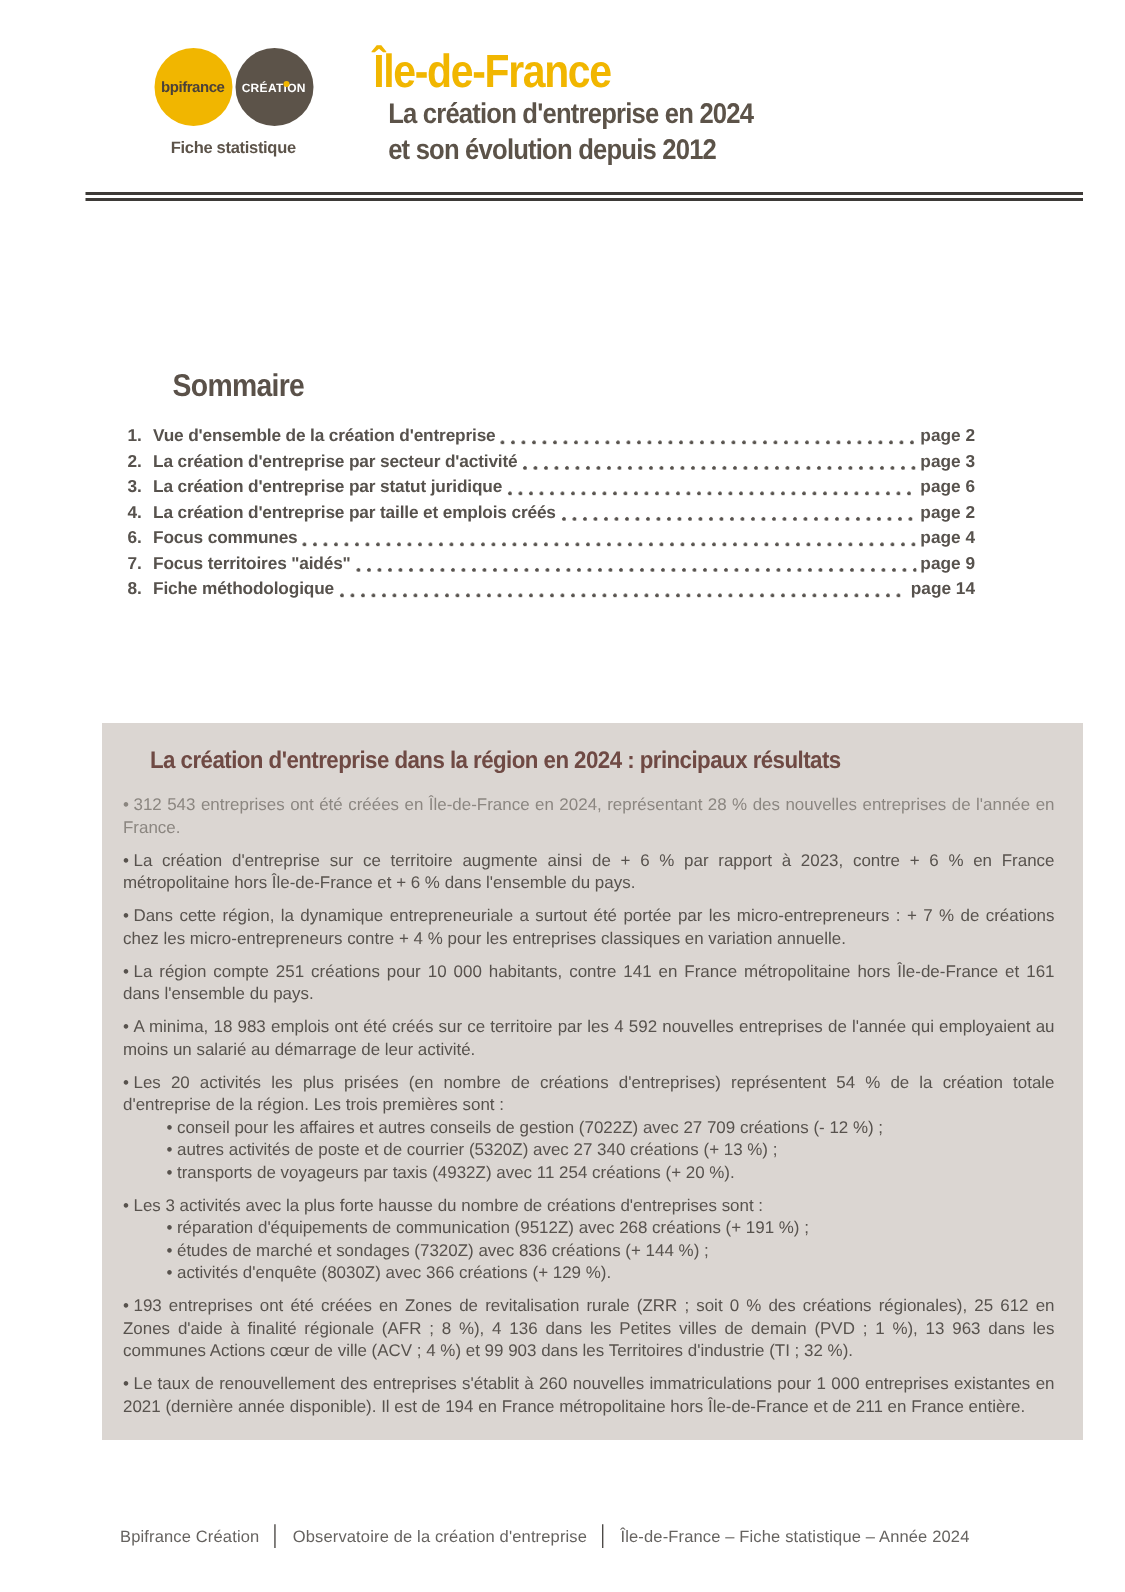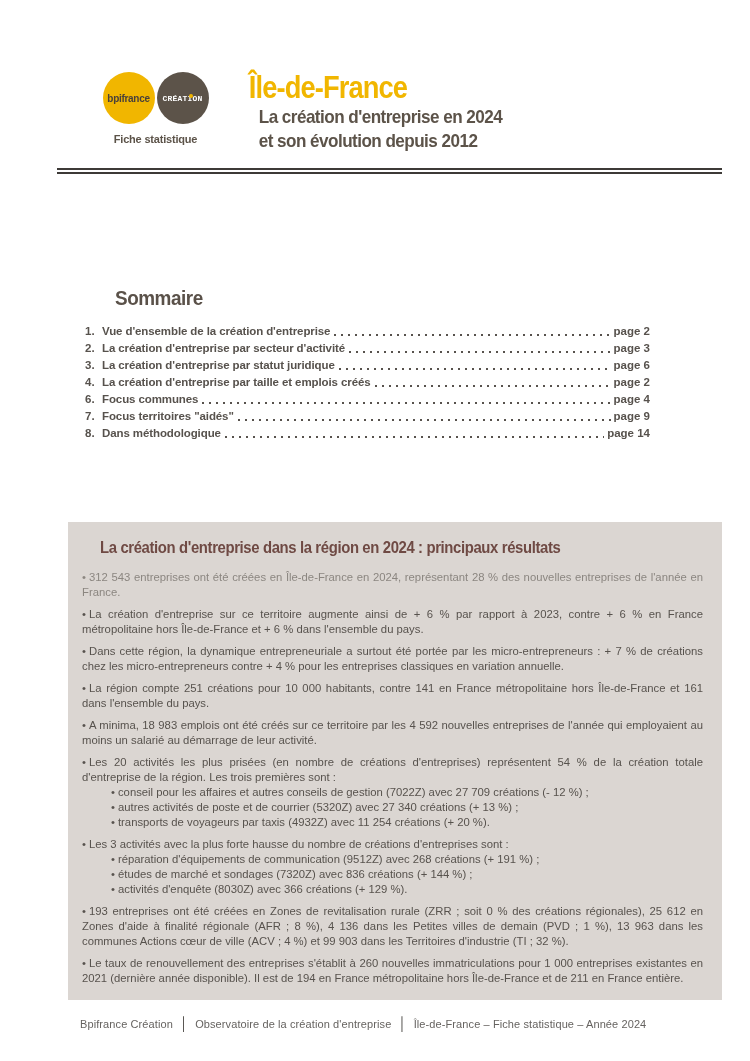--- a/index.html
+++ b/index.html
@@ -4,28 +4,28 @@
 <style>
   * { margin:0; padding:0; box-sizing:border-box; }
   html,body { background:#ffffff; }
   body { font-family:"Liberation Sans", sans-serif; }
   .page {
     position:relative; width:750px; height:1061px; margin:0 auto;
     background:#ffffff; overflow:hidden; color:#57524D;
   }
 
   
-  .header { display:flex; padding:72px 57px 0 73px; }
+  .header { display:flex; padding:32px 57px 0 73px; }
   .logo-block { width:165px; flex:0 0 auto; text-align:center; }
   .circles { display:flex; justify-content:center; }
   .circle { width:52px; height:52px; border-radius:50%; display:flex; align-items:center; justify-content:center; }
   .circle.yellow { background:#F1B600; z-index:1; }
   .circle.dark { background:#5C5349; margin-left:2px; position:relative; }
   .brand-bpi { font-size:10px; font-weight:700; color:#4A4139; letter-spacing:-0.3px; }
-  .brand-creation { font-size:8px; font-weight:700; color:#ffffff; letter-spacing:0.2px;font-family:Liberation Mono, monospace; }
+  .brand-creation { font-size:8px; font-weight:700; color:#ffffff; letter-spacing:0.2px; }
   .i-dot { position:absolute; width:4px; height:4px; border-radius:50%; background:#F1B600; left:63%; top:42%; }
   .logo-tagline { margin-top:9px; font-size:11px; font-weight:700; color:#5C5349; letter-spacing:-0.2px; }
 
   .title-block { flex:1; text-align:left; padding-right:40px; }
   .region-title {
     font-size:31px; font-weight:700; color:#F1B600; letter-spacing:-1px;
     display:inline-block; transform:scaleX(0.88); transform-origin:center;
     line-height:32px;
   }
   .subtitle {
@@ -143,21 +143,21 @@
       <span class="toc-page">page 4</span>
     </div>
       <div class="toc-row">
       <span class="toc-num">7.</span>
       <span class="toc-label">Focus territoires "aidés"</span>
       <span class="toc-dots"></span>
       <span class="toc-page">page 9</span>
     </div>
       <div class="toc-row">
       <span class="toc-num">8.</span>
-      <span class="toc-label">Dans méthodologique</span>
+      <span class="toc-label">Fiche méthodologique</span>
       <span class="toc-dots"></span>
       <span class="toc-page">page 14</span>
     </div>
     </div>
 
   <div class="results-box">
     <div class="results-title">La création d'entreprise dans la région en 2024 : principaux résultats</div>
     <div class="results-list">
         <div class="bullet"><span class="marker">•</span><span>312 543 entreprises ont été créées en Île-de-France en 2024, représentant 28 % des nouvelles entreprises de l'année en France.</span></div>
         <div class="bullet"><span class="marker">•</span><span>La création d'entreprise sur ce territoire augmente ainsi de + 6 % par rapport à 2023, contre + 6 % en France métropolitaine hors Île-de-France et + 6 % dans l'ensemble du pays.</span></div>

